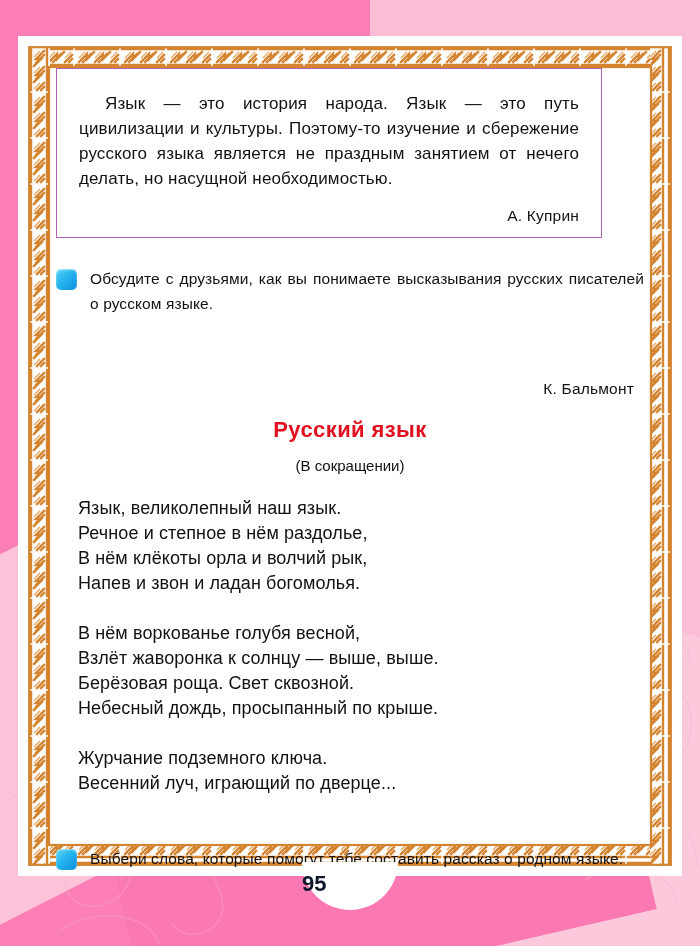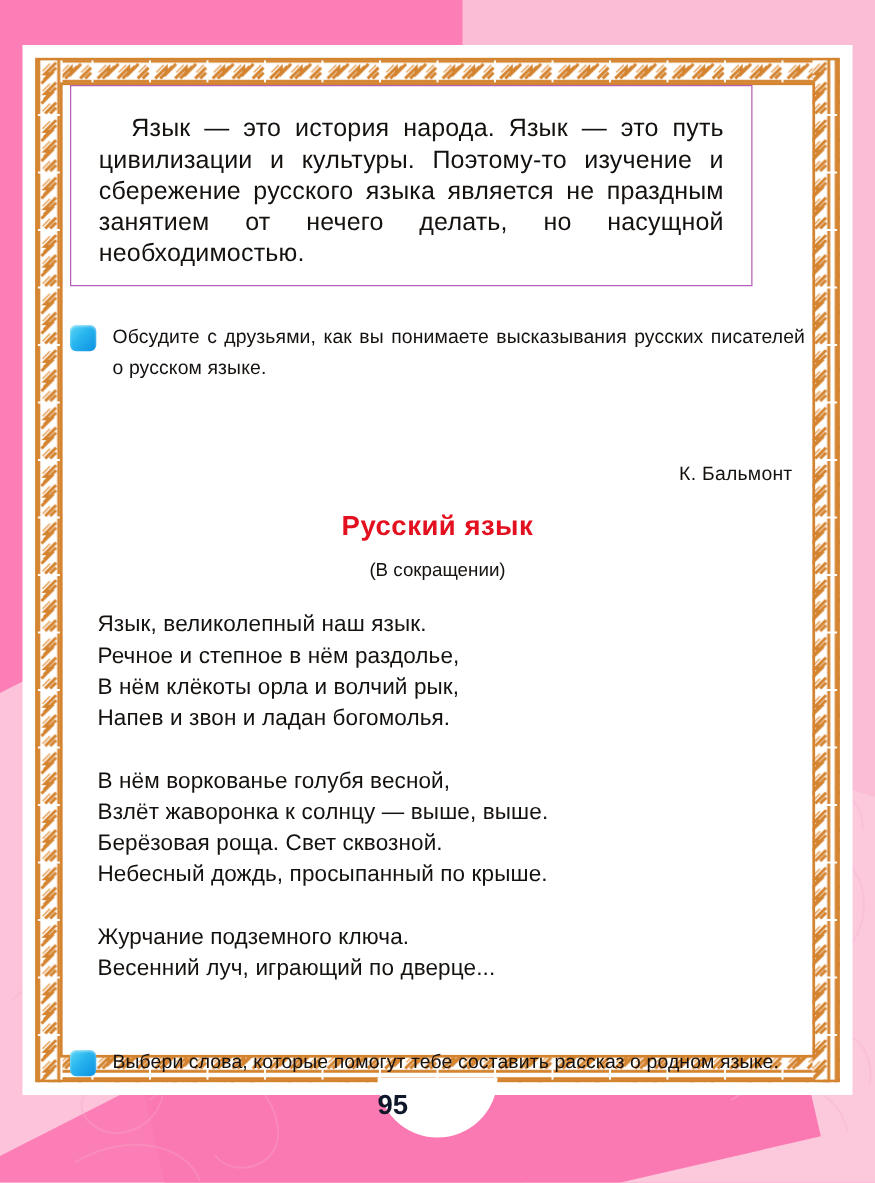--- a/index.html
+++ b/index.html
@@ -50,21 +50,21 @@
   
   .quote-box{
     border:1.6px solid #b560b8;
     background:#fff;
     padding:22px 22px 12px 22px;
     margin:0 0 0 0;
     width:546px;
     box-sizing:border-box;
   }
   .quote-text{
-    font-size:20px;line-height:25px;color:#14110f;
+    font-size:17px;line-height:25px;color:#14110f;
     text-align:justify;text-indent:26px;
     letter-spacing:.15px;
     margin:0;
   }
   .quote-author{
     text-align:right;font-size:15.5px;color:#14110f;
     margin:16px 0 0 0;
     letter-spacing:.2px;
   }
 
@@ -185,20 +185,21 @@
     <g stroke="#d4832f" stroke-width="2.2" fill="none">
       <rect x="1.2" y="1.2" width="641.6" height="817.6"></rect>
       <rect x="21" y="21" width="602" height="778"></rect>
     </g>
   </svg>
 
   <div class="content">
 
     <div class="quote-box">
       <p class="quote-text">Язык — это история народа. Язык — это путь цивилизации и культуры. Поэтому-то изучение и сбережение русского языка является не праздным занятием от нечего делать, но насущной необходимостью.</p>
+      <p class="quote-author">А.  Куприн</p>
     </div>
 
     <div class="task" style="margin-top:28px;">
       <div class="task-bullet"></div>
       <div class="task-text">Обсудите с друзьями, как вы понимаете высказывания русских писателей о русском языке.</div>
     </div>
 
     <div style="margin-top:64px;">
       <div class="poem-author">К.  Бальмонт</div>
       <div class="poem-title" style="margin-top:19px;">Русский  язык</div>

